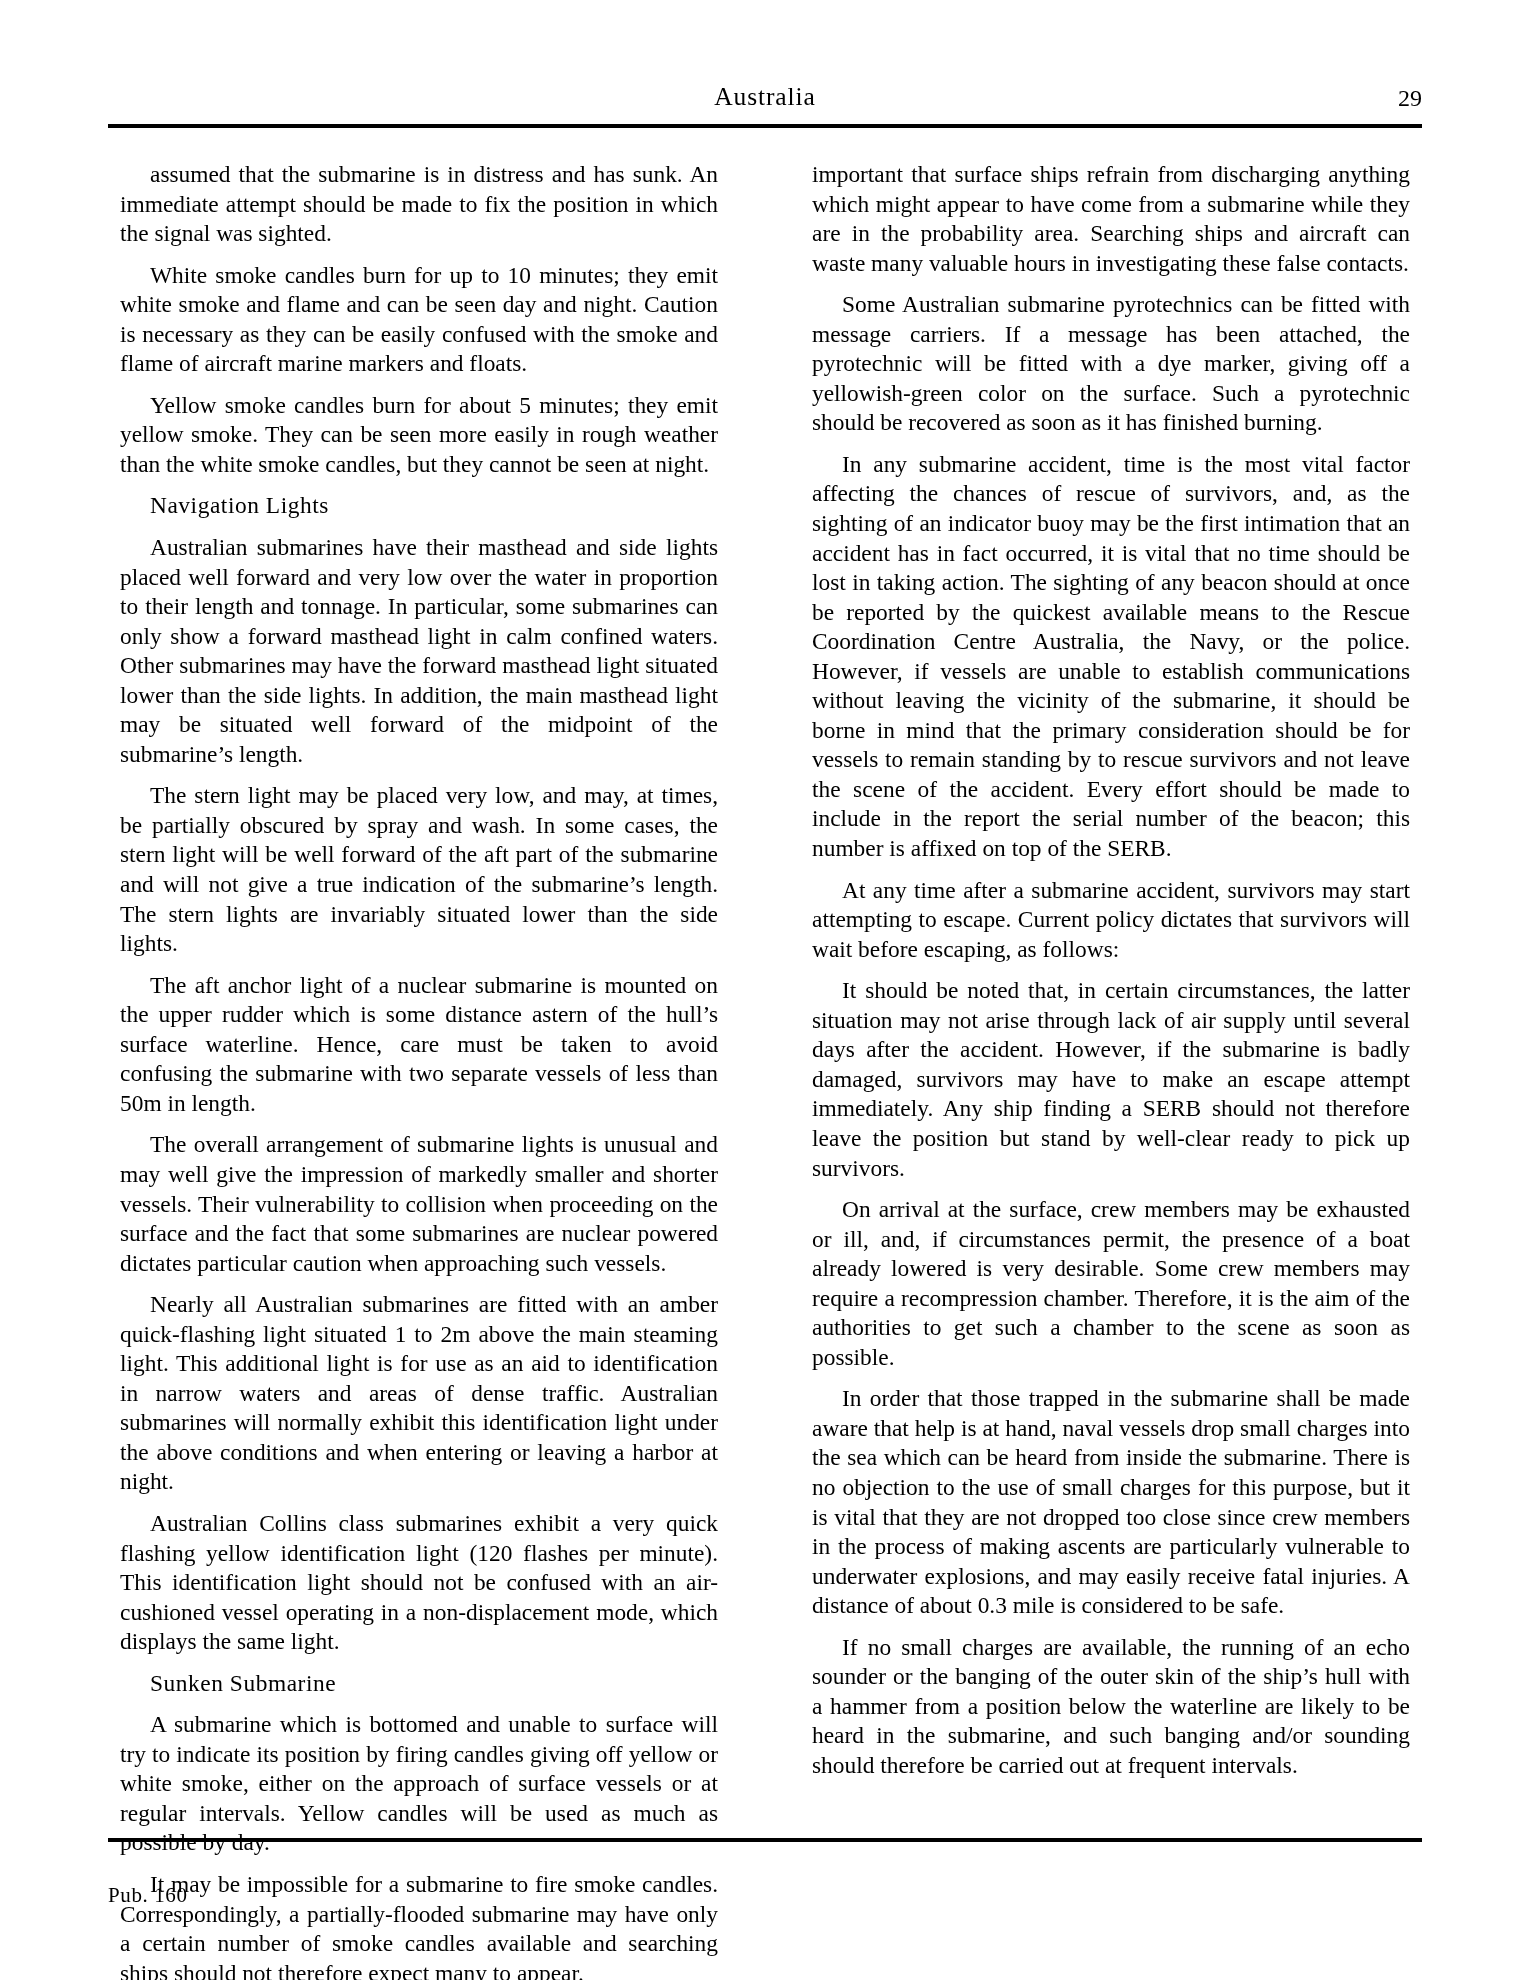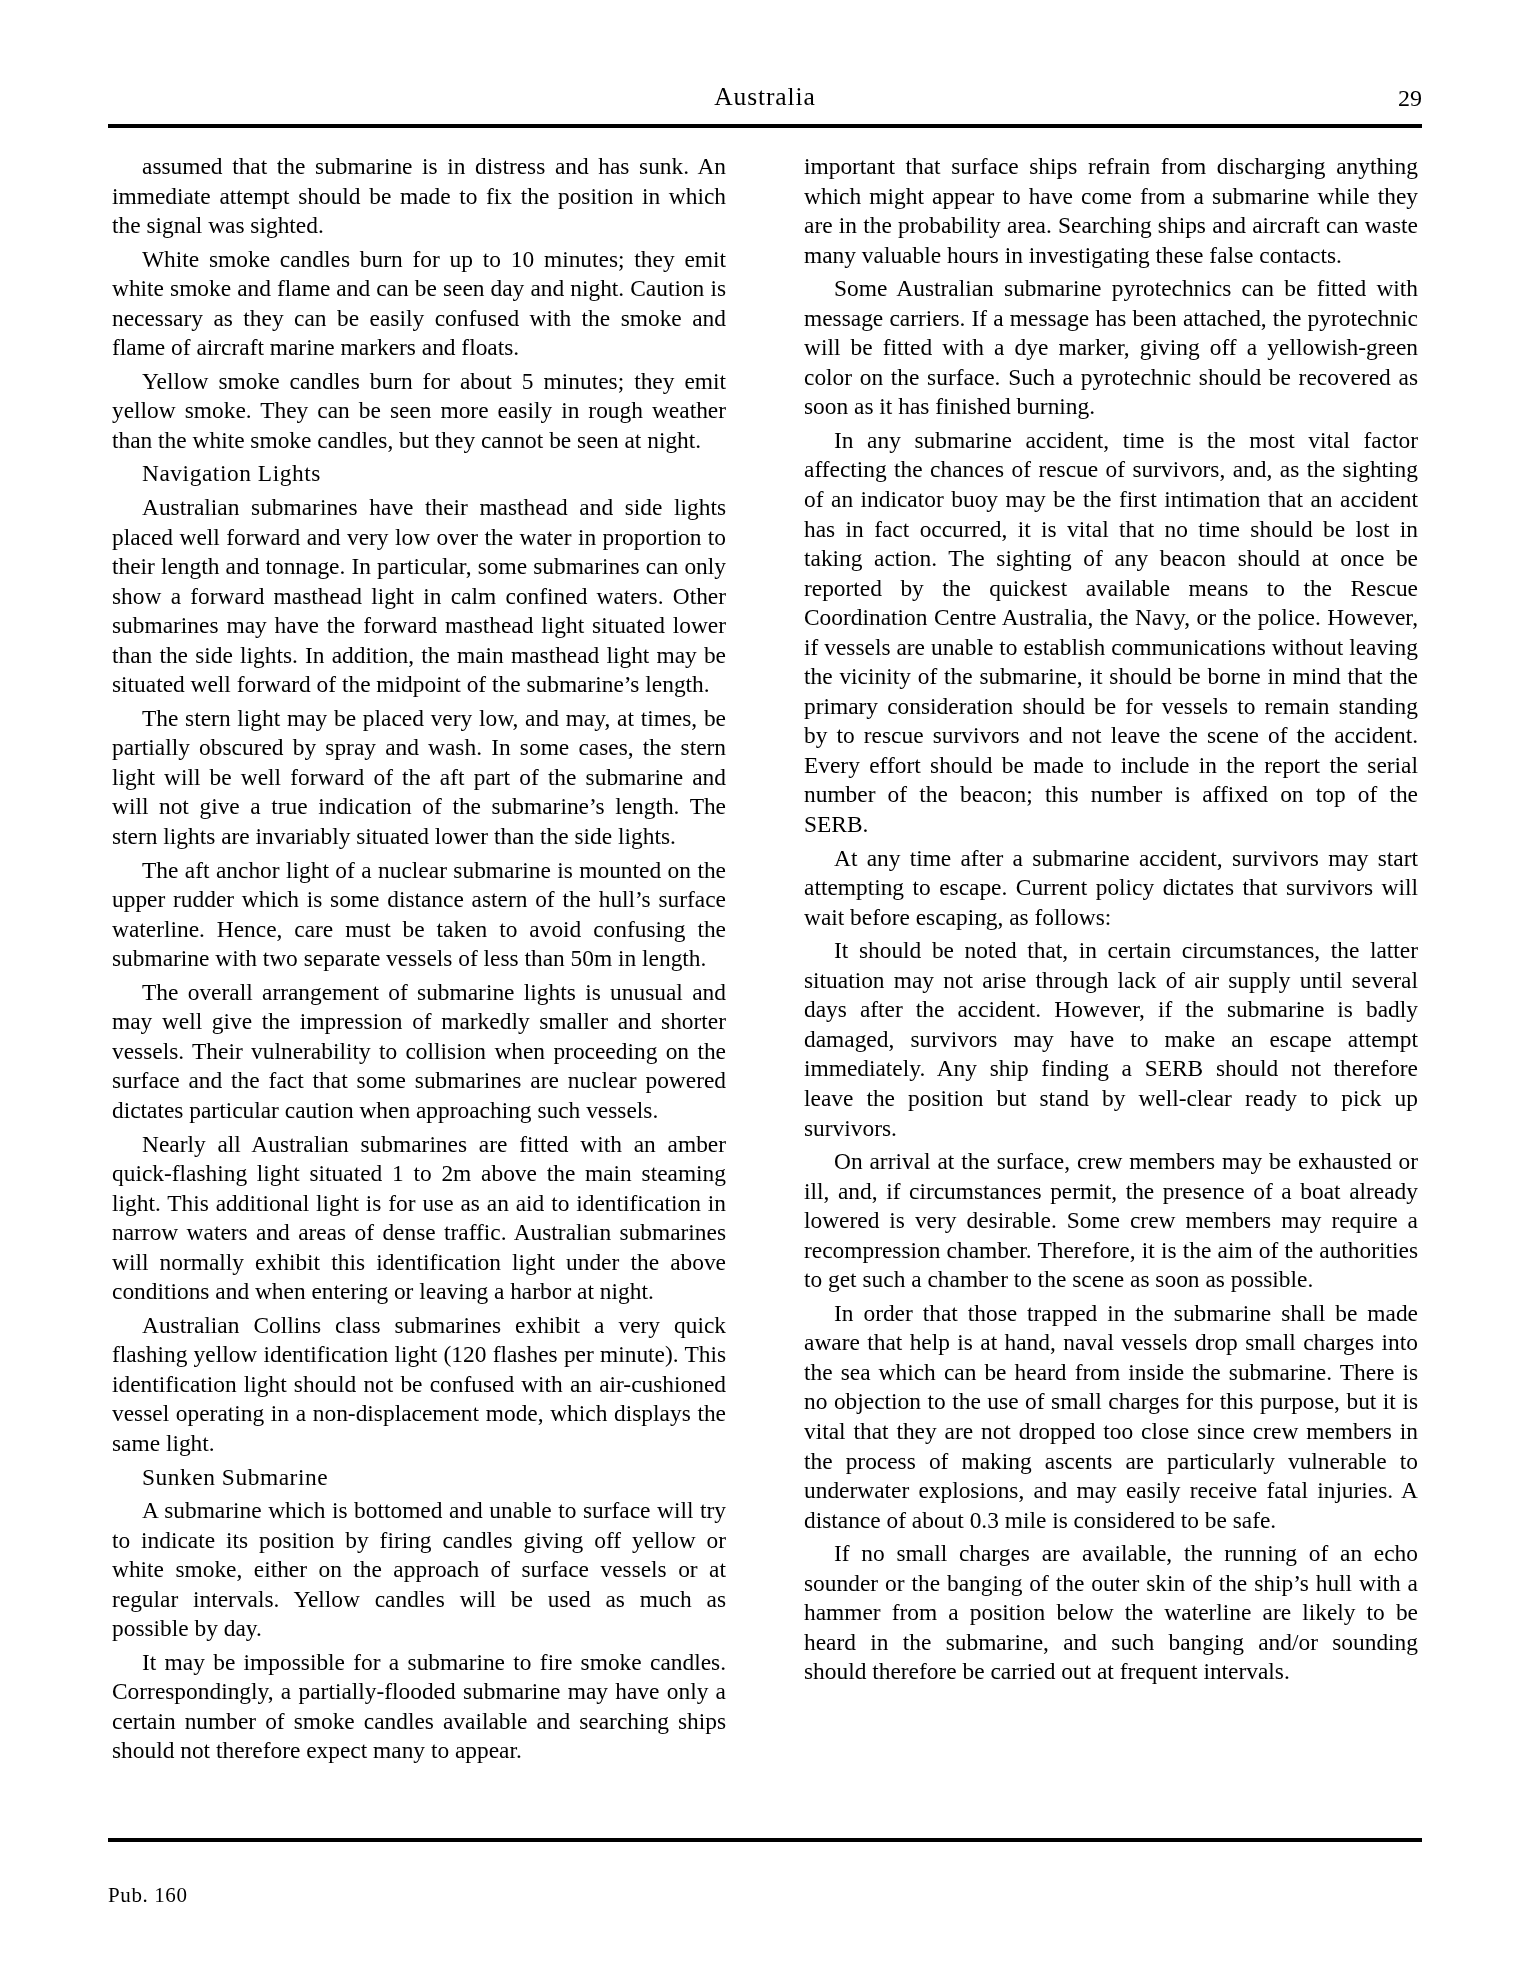--- a/index.html
+++ b/index.html
@@ -73,21 +73,21 @@
   }
   .column {
     width: 622px;
     font-size: 23.4px;
     line-height: 29.55px;
     text-align: justify;
     text-justify: inter-word;
     hyphens: none;
   }
   .column p {
-    margin: 4px;
+    margin: 12px;
     text-indent: 30px;
   }
   .column p.noindent {
     text-indent: 0;
   }
   .subhead {
     margin: 0;
     text-indent: 0;
     text-align: left;
     letter-spacing: 0.55px;

